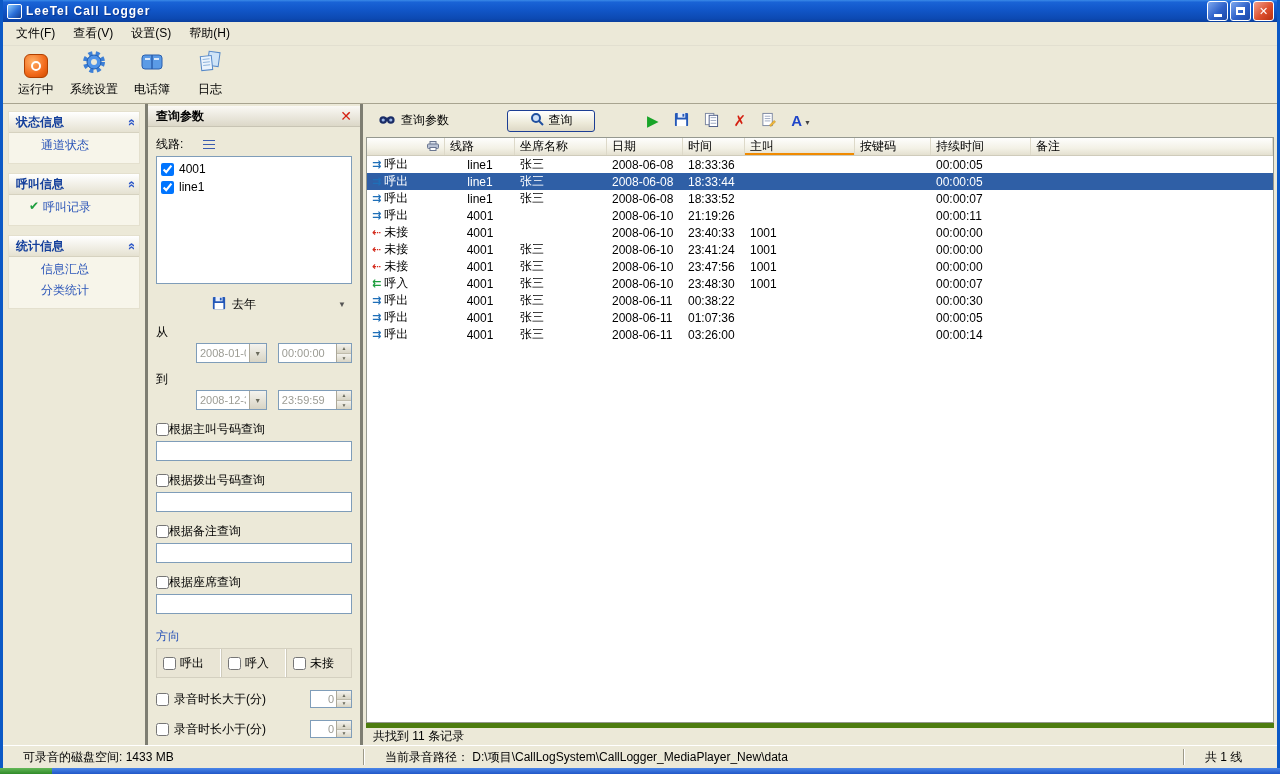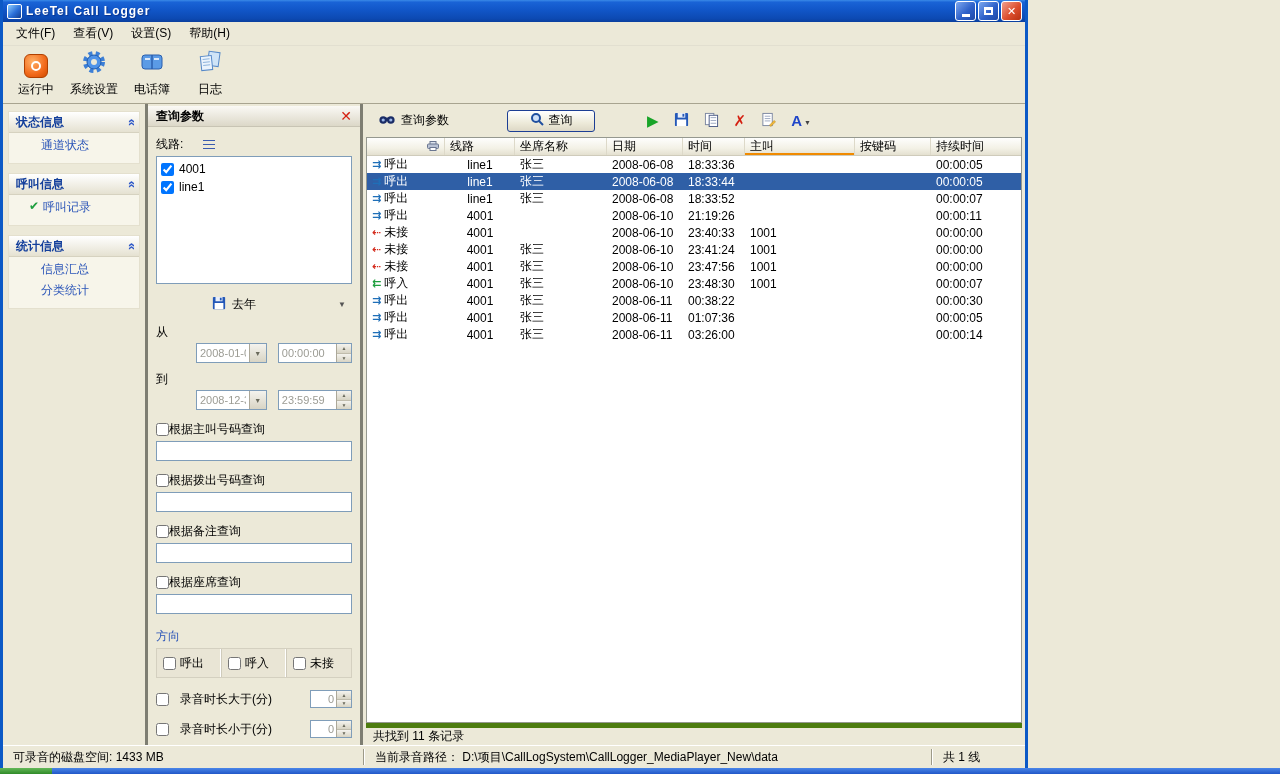--- a/index.html
+++ b/index.html
@@ -1,19 +1,19 @@
 <!DOCTYPE html>
 <html><head>
 <meta charset="utf-8">
 <style>
   * { margin:0; padding:0; box-sizing:border-box; }
   html,body { width:1280px; height:774px; overflow:hidden; }
   body { font-family:"Liberation Sans","DejaVu Sans",sans-serif; font-size:12px; background:#ECE9D8; color:#000; }
 
-  .window { width:1028px; height:768px; display:flex; flex-direction:column;
+  .window { width:1280px; height:768px; display:flex; flex-direction:column;
             border-left:3px solid #0C59C6; border-right:3px solid #0C59C6; background:#ECE9D8; }
 
   
   .titlebar { height:22px; flex:0 0 22px; display:flex; align-items:center; padding:0 3px;
               background:linear-gradient(180deg,#3A8AE8 0%,#1963D6 10%,#1156C8 45%,#0C49B2 85%,#0A3F9E 100%); color:#fff; }
   .app-icon { width:15px; height:15px; margin:0 4px 0 1px; border-radius:2px;
               background:linear-gradient(135deg,#8FD0FF,#2B6FD8 55%,#123E90); border:1px solid #fff; }
   .title-text { font-weight:bold; letter-spacing:1px; text-shadow:1px 1px 1px #08328E; }
   .tb-buttons { margin-left:auto; display:flex; }
   .tb-btn { width:21px; height:20px; margin-left:2px; border:1px solid #fff; border-radius:3px;
@@ -79,21 +79,21 @@
                     background:linear-gradient(#F4F3EE,#D8D4C4); }
   .spin-btns span:first-child { border-bottom:1px solid #C0BCAC; }
   .filter-block { margin-top:11px; }
   .check-row { height:17px; display:flex; align-items:center; gap:0; }
   .filter-input { margin-top:3px; width:100%; height:20px; border:1px solid #7F9DB9; background:#fff; padding:0 3px;
                   font-family:inherit; font-size:12px; }
   .dir-title { margin:14px 0 3px; color:#2B55B8; }
   .dir-group { height:30px; display:flex; align-items:center; background:#E9E5D5; border:1px solid #D4D0C0; }
   .dir-opt { flex:1; display:flex; align-items:center; gap:4px; padding-left:6px; height:100%; }
   .dir-opt + .dir-opt { border-left:1px solid #CFCBBB; box-shadow:-1px 0 0 #FFF; }
-  .dur-row { margin-top:12px; height:18px; display:flex; align-items:center; gap:11px; }
+  .dur-row { margin-top:12px; height:18px; display:flex; align-items:center; gap:5px; }
   .dur-spin { margin-left:auto; width:42px; height:18px; background:#fff; border:1px solid #7F9DB9; display:flex; align-items:center; }
   .dur-spin input { border:0; outline:0; width:100%; height:100%; text-align:right; padding-right:2px; color:#9C9C94;
                     font-size:11px; font-family:inherit; }
 
   
   .results { flex:1 1 auto; min-width:0; display:flex; flex-direction:column; background:#ECE9D8; }
   .r-toolbar { height:33px; flex:0 0 33px; display:flex; align-items:center; padding:0 16px; }
   .params-toggle { display:flex; align-items:center; gap:6px; margin-right:58px; }
   .search-btn { width:88px; height:22px; display:flex; align-items:center; justify-content:center; gap:5px;
                 border:1px solid #1C3E94; border-radius:3px; background:linear-gradient(#FFFFFF,#EDEAD9 60%,#DDD8C6); }
@@ -118,21 +118,21 @@
   .trow.selected { background:#2F5FA6; color:#fff; }
   .cell { padding:0 5px; white-space:nowrap; overflow:hidden; }
   .type-cell { display:flex; align-items:center; gap:3px; padding-left:5px; }
   .row-icon { font-size:11px; font-weight:bold; }
   .c-center { text-align:center; }
   .table-status { height:22px; flex:0 0 22px; margin:0 3px; display:flex; align-items:center; padding:0 7px;
                   background:#ECE9D8; border-top:5px solid #4d7c0f; }
 
   
   .statusbar { height:23px; flex:0 0 23px; display:flex; align-items:stretch; background:#ECE9D8; border-top:1px solid #FFF; }
-  .sb-pane { display:flex; align-items:center; padding:0 10px; white-space:nowrap; overflow:hidden; }
+  .sb-pane { display:flex; align-items:center; padding:0 20px; white-space:nowrap; overflow:hidden; }
   .sb-disk { width:360px; flex:0 0 360px; }
   .sb-path { flex:1 1 auto; min-width:0; }
   .sb-lines { width:92px; flex:0 0 92px; }
   .sb-sep { width:2px; margin:3px 0; border-left:1px solid #9D9A88; border-right:1px solid #FFF; }
 
   
   .taskbar-strip { height:6px; width:1280px; background:linear-gradient(180deg,#4A86E8,#2157C8); position:relative; }
   .start-stub { position:absolute; left:0; top:0; width:52px; height:6px; background:linear-gradient(180deg,#64B858,#2F8A28); }
 </style>
 </head>

